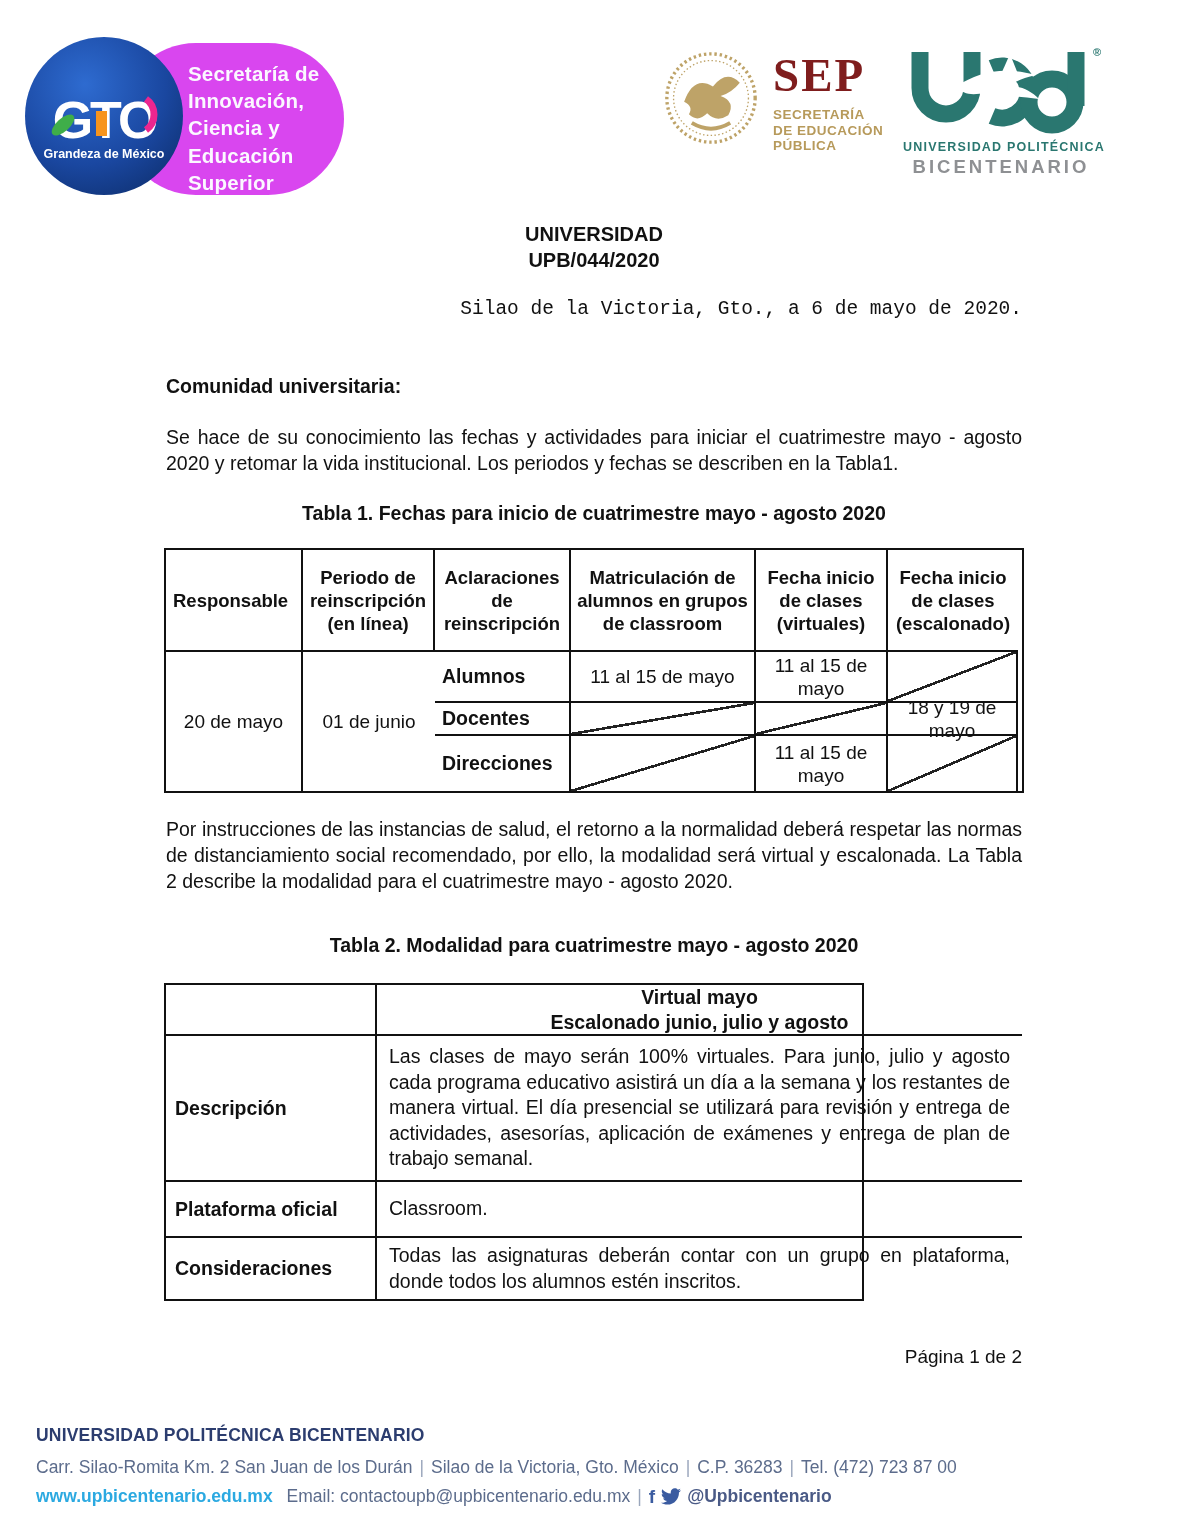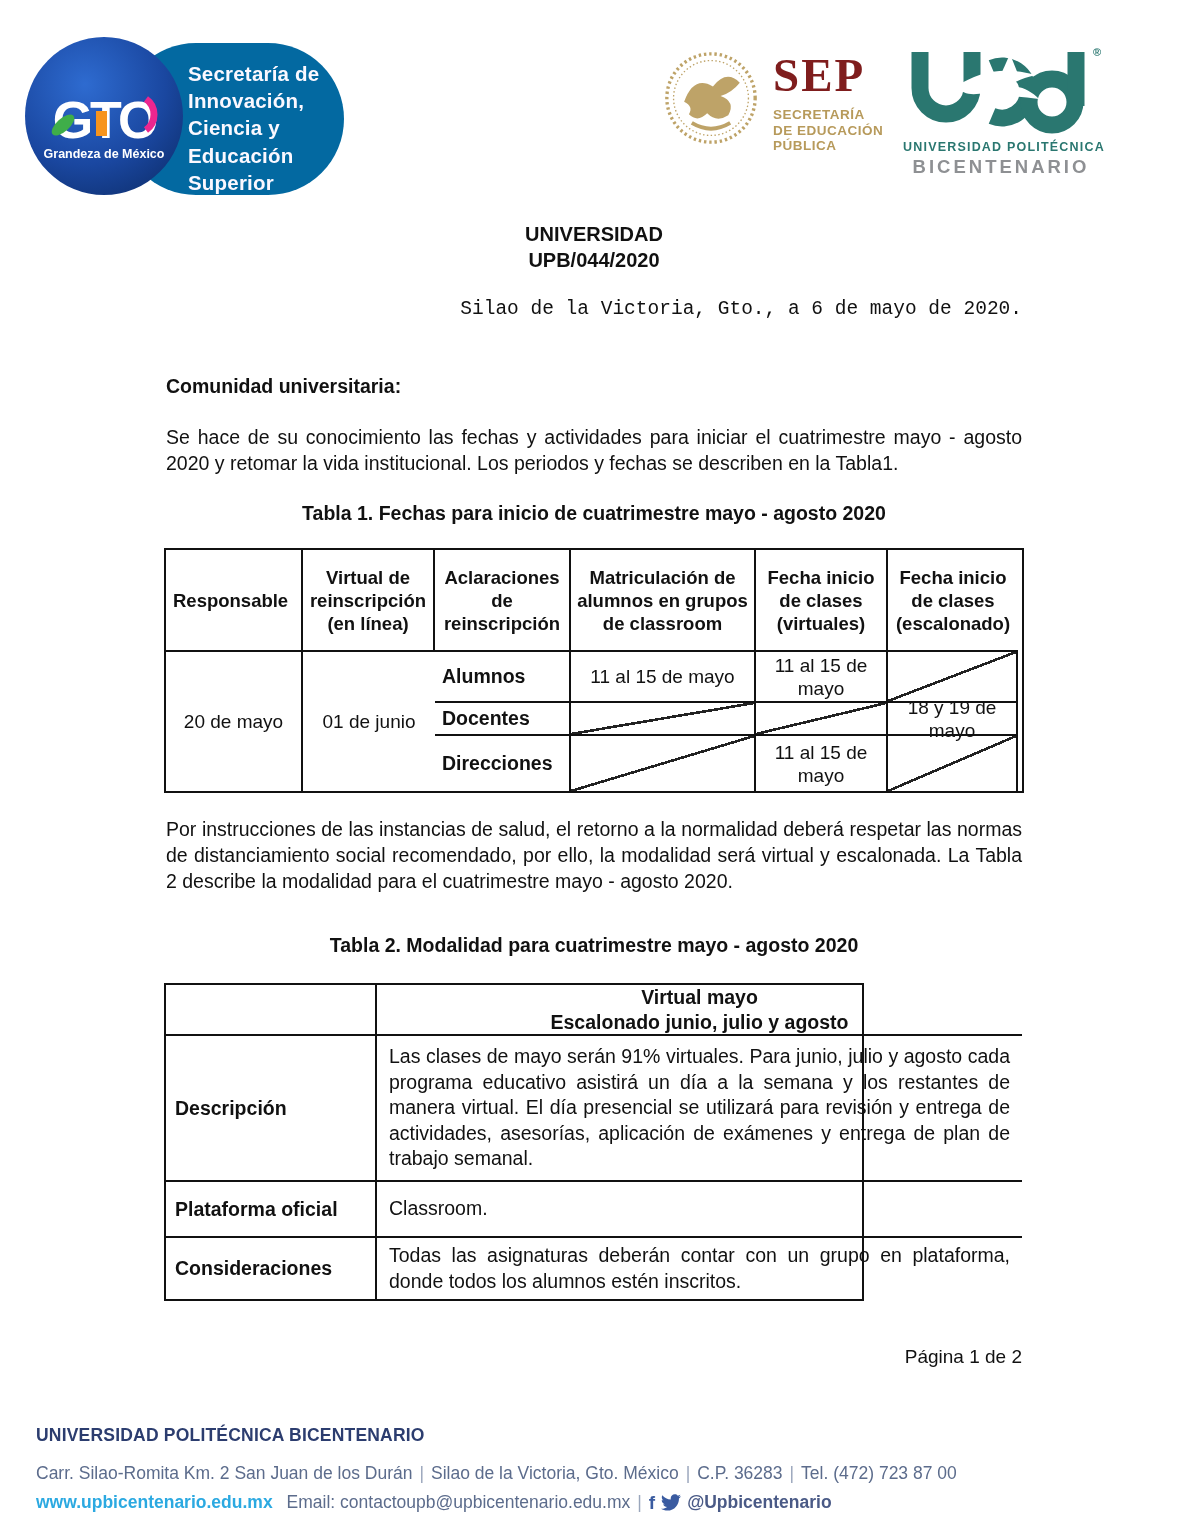--- a/index.html
+++ b/index.html
@@ -4,21 +4,21 @@
 <style>
   html,body{margin:0;padding:0;background:#e8e8e8;}
   .page{
     position:relative;width:1187px;height:1536px;background:#ffffff;margin:0 auto;
     font-family:"Liberation Sans", sans-serif;color:#111;overflow:hidden;
   }
   
   .logo-gto{position:absolute;left:25px;top:37px;width:320px;height:162px;}
   .gto-pill{
     position:absolute;left:95px;top:6px;width:224px;height:152px;border-radius:78px;
-    background:#0369a1;box-sizing:border-box;padding:17px 0 0 68px;
+    background:#d946ef;box-sizing:border-box;padding:17px 0 0 68px;
   }
   .gto-pill span{display:block;color:#FBF8FF;font-weight:bold;font-size:20.5px;line-height:27.2px;letter-spacing:.2px;}
   .gto-circle{position:absolute;left:0;top:0;}
   
   .logo-sep{position:absolute;left:663px;top:48px;display:flex;align-items:flex-start;}
   .sep-right{margin-left:14px;padding-top:2px;}
   .sep-acronym{font-family:"Liberation Serif", serif;font-weight:bold;font-size:47px;line-height:50px;color:#7f1d1d;letter-spacing:2px;}
   .sep-dept{margin-top:7px;}
   .sep-dept div{color:#B79A5B;font-weight:bold;font-size:13.5px;line-height:15.5px;letter-spacing:.5px;}
   
@@ -63,21 +63,21 @@
     display:grid;grid-template-columns:211px 645px;
     grid-template-rows:51px 146px 56px 61px;border:2px solid #111;
   }
   .t2 .c{font-size:19.5px;}
   .t2 .c.hd{flex-direction:column;justify-content:center;line-height:25px;font-size:19.5px;}
   .t2 .c.rowlabel{padding-left:9px;}
   .t2 .body-text{padding:6px 12px;text-align:justify;line-height:25.5px;}
   
   .footer{position:absolute;left:36px;top:1425px;width:1115px;font-size:17px;}
   .f-org{color:#2C3D6F;font-weight:bold;font-size:17.5px;letter-spacing:.2px;}
-  .f-address{margin-top:17px;color:#5C6C8C;font-size:17.5px;}
+  .f-address{margin-top:11px;color:#5C6C8C;font-size:17.5px;}
   .f-sep{color:#9AA6BC;margin:0 7px;}
   .f-line3{margin-top:8px;color:#5C6C8C;font-size:17.5px;display:flex;align-items:center;}
   .f-web{color:#2BA9E1;font-weight:bold;margin-right:14px;}
   .f-social{display:inline-flex;align-items:center;gap:6px;}
   .fb-glyph{color:#3A5BA0;font-weight:900;font-size:19px;line-height:1;}
   .f-handle{color:#4A5A86;font-weight:bold;}
 </style>
 </head>
 <body>
 
@@ -149,21 +149,21 @@
   <div class="content dateline" style="position:absolute;font-family:Liberation Mono, monospace;">Silao de la Victoria, Gto., a 6 de mayo de 2020.</div>
 
   <div class="content salutation" style="position:absolute;">Comunidad universitaria:</div>
 
   <div class="content para para1" style="position:absolute;">Se hace de su conocimiento las fechas y actividades para iniciar el cuatrimestre mayo - agosto 2020 y retomar la vida institucional. Los periodos y fechas se describen en la Tabla1.</div>
 
   <div class="content tcaption caption1" style="position:absolute;">Tabla 1. Fechas para inicio de cuatrimestre mayo - agosto 2020</div>
 
   <div class="t1">
     <div class="c hd hd-left">Responsable</div>
-    <div class="c hd">Virtual de reinscripción (en línea)</div>
+    <div class="c hd">Periodo de reinscripción (en línea)</div>
     <div class="c hd">Aclaraciones de reinscripción</div>
     <div class="c hd">Matriculación de alumnos en grupos de classroom</div>
     <div class="c hd">Fecha inicio de clases (virtuales)</div>
     <div class="c hd last-col">Fecha inicio de clases (escalonado)</div>
 
     <div class="c rowlabel">Alumnos</div>
     <div class="c val">11 al 15 de mayo</div>
     <div class="c val">11 al 15 de mayo</div>
     <div class="c diag"></div>
     <div class="c val merge last-row">20 de mayo</div>
@@ -186,21 +186,21 @@
 
   <div class="t2">
     <div class="c"></div>
     <div class="c hd last-col">
       <div style="font-weight:bold;">Virtual mayo</div>
       <div style="font-weight:bold;">Escalonado junio,  julio y agosto</div>
     </div>
 
     <div class="c rowlabel">Descripción</div>
     <div class="c last-col">
-        <div class="body-text">Las clases de mayo serán 91% virtuales. Para junio, julio y agosto cada programa educativo asistirá un día a la semana y los restantes de manera virtual.  El día presencial se utilizará para revisión y entrega de actividades, asesorías, aplicación de exámenes y entrega de plan de trabajo semanal.</div>
+        <div class="body-text">Las clases de mayo serán 100% virtuales. Para junio, julio y agosto cada programa educativo asistirá un día a la semana y los restantes de manera virtual.  El día presencial se utilizará para revisión y entrega de actividades, asesorías, aplicación de exámenes y entrega de plan de trabajo semanal.</div>
       </div>
 
     <div class="c rowlabel">Plataforma oficial</div>
     <div class="c last-col">
         <div class="body-text">Classroom.</div>
       </div>
 
     <div class="c rowlabel last-row">Consideraciones</div>
     <div class="c last-col last-row">
         <div class="body-text">Todas las asignaturas deberán contar con un grupo en plataforma, donde todos los alumnos estén inscritos.</div>

